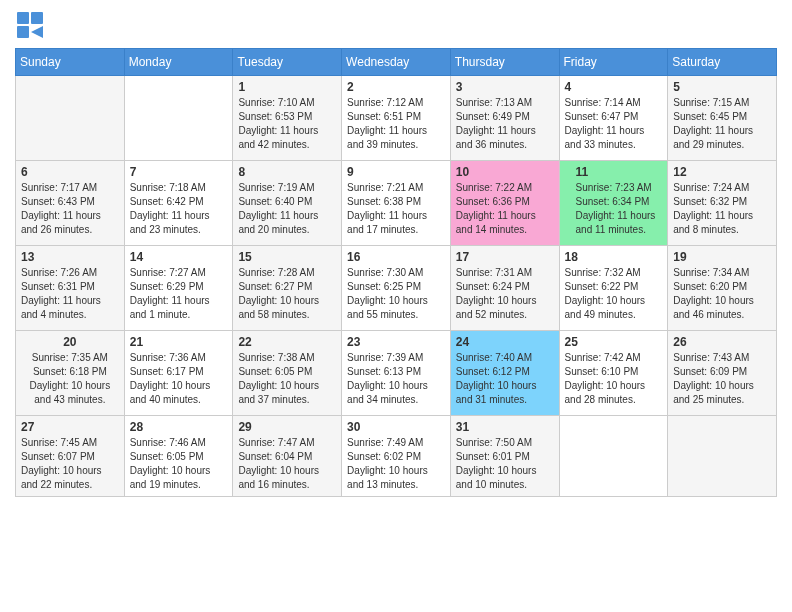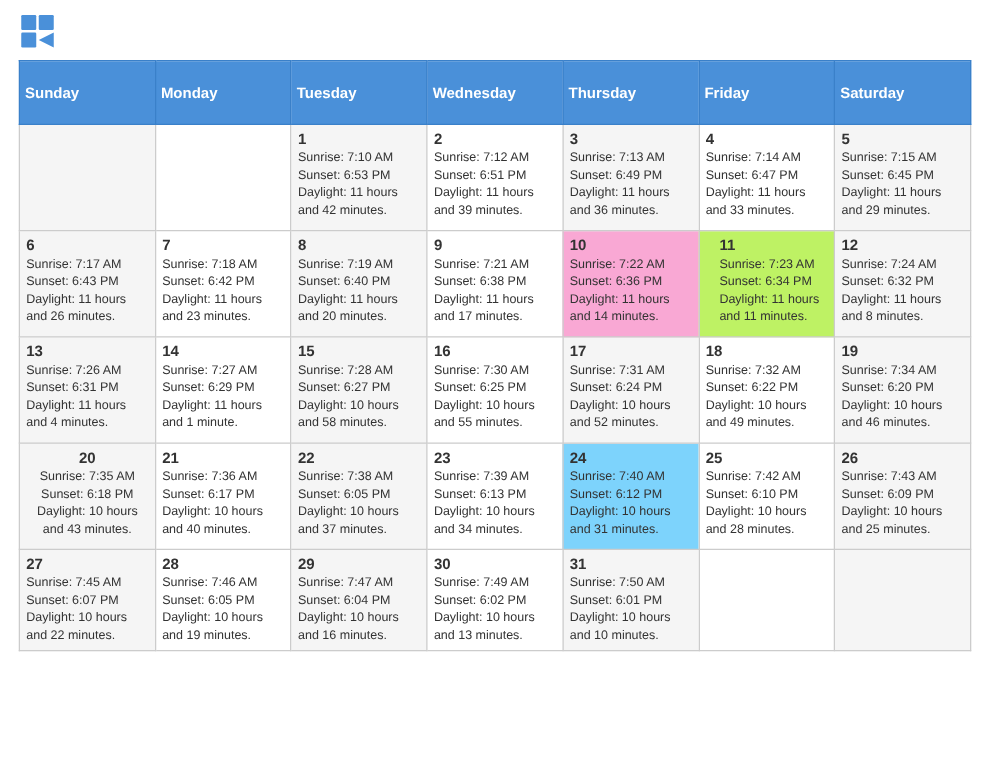--- a/index.html
+++ b/index.html
@@ -49,22 +49,22 @@
     }
     table {
       width: 100%;
       border-collapse: collapse;
       table-layout: fixed;
     }
     th {
       background-color: #4a90d9;
       color: #fff;
       font-size: 12px;
-      font-weight: bold;
-      padding: 18px 4px;
+      font-weight: normal;
+      padding: 6px 4px;
       text-align: left;
       border: 1px solid #3a80c9;
     }
     td {
       border: 1px solid #ccc;
       vertical-align: top;
       padding: 4px 5px;
       font-size: 10px;
       color: #333;
       height: 85px;
@@ -185,21 +185,21 @@
           <div class="day-info">Sunrise: 7:21 AM
 Sunset: 6:38 PM
 Daylight: 11 hours and 17 minutes.</div>
         </td>
         <td style="background: #f9a8d4;">
           <span class="day-num">10</span>
           <div class="day-info">Sunrise: 7:22 AM
 Sunset: 6:36 PM
 Daylight: 11 hours and 14 minutes.</div>
         </td>
-        <td style="background: #bef264; padding-left: 16px;">
+        <td style="background: #86efac; padding-left: 16px;">
           <span class="day-num">11</span>
           <div class="day-info">Sunrise: 7:23 AM
 Sunset: 6:34 PM
 Daylight: 11 hours and 11 minutes.</div>
         </td>
         <td style="background: rgb(245, 245, 245);">
           <span class="day-num">12</span>
           <div class="day-info">Sunrise: 7:24 AM
 Sunset: 6:32 PM
 Daylight: 11 hours and 8 minutes.</div>

